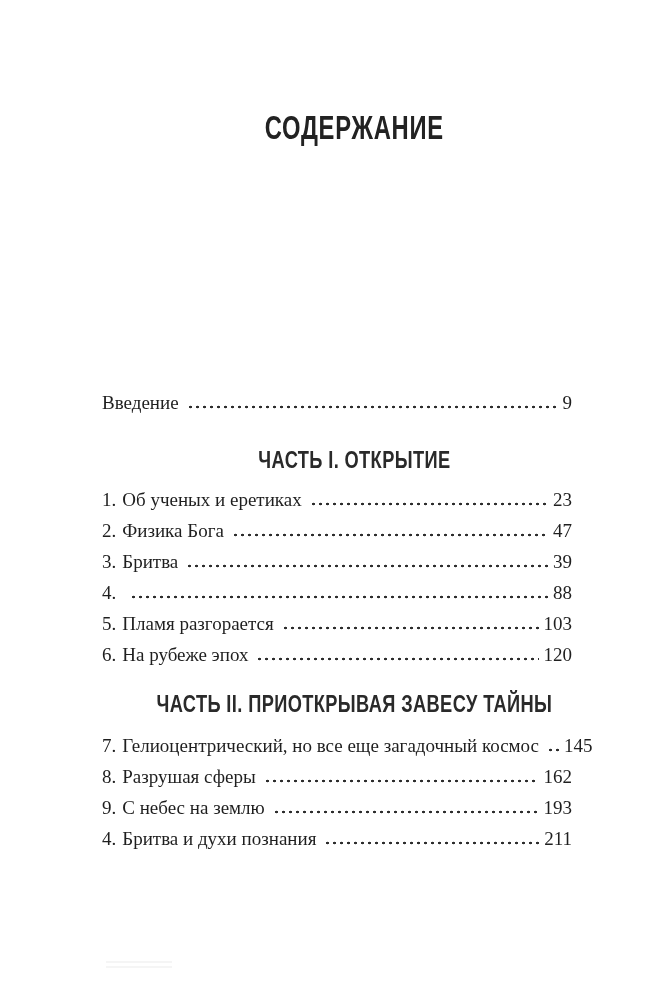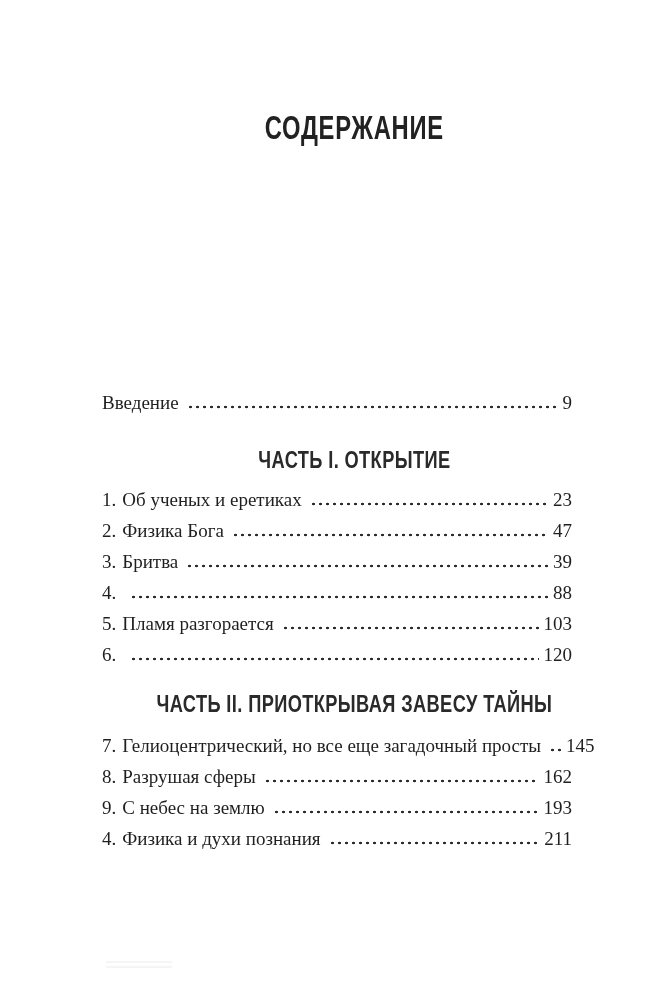--- a/index.html
+++ b/index.html
@@ -145,51 +145,52 @@
       <span class="pagenum">88</span>
     </div>
     <div class="toc-row">
       <span class="num">5.</span>
       <span class="entry-title">Пламя разгорается</span>
       <span class="dots"></span>
       <span class="pagenum">103</span>
     </div>
     <div class="toc-row">
       <span class="num">6.</span>
+      <span class="entry-title">На рубеже эпох</span>
       <span class="dots"></span>
       <span class="pagenum">120</span>
     </div>
   </div>
 
   <div class="part-heading heading-part2">
     <span class="cond">ЧАСТЬ II. ПРИОТКРЫВАЯ ЗАВЕСУ ТАЙНЫ</span>
   </div>
 
   <div class="toc-block entries-2">
     <div class="toc-row">
       <span class="num">7.</span>
-      <span class="entry-title">Гелиоцентрический, но все еще загадочный просты</span>
+      <span class="entry-title">Гелиоцентрический, но все еще загадочный космос</span>
       <span class="dots"></span>
       <span class="pagenum">145</span>
     </div>
     <div class="toc-row">
       <span class="num">8.</span>
       <span class="entry-title">Разрушая сферы</span>
       <span class="dots"></span>
       <span class="pagenum">162</span>
     </div>
     <div class="toc-row">
       <span class="num">9.</span>
       <span class="entry-title">С небес на землю</span>
       <span class="dots"></span>
       <span class="pagenum">193</span>
     </div>
     <div class="toc-row">
       <span class="num">4.</span>
-      <span class="entry-title">Физика и духи познания</span>
+      <span class="entry-title">Бритва и духи познания</span>
       <span class="dots"></span>
       <span class="pagenum">211</span>
     </div>
   </div>
 
   <div class="artifact-line artifact-1"></div>
   <div class="artifact-line artifact-2"></div>
 
 </div>
 

